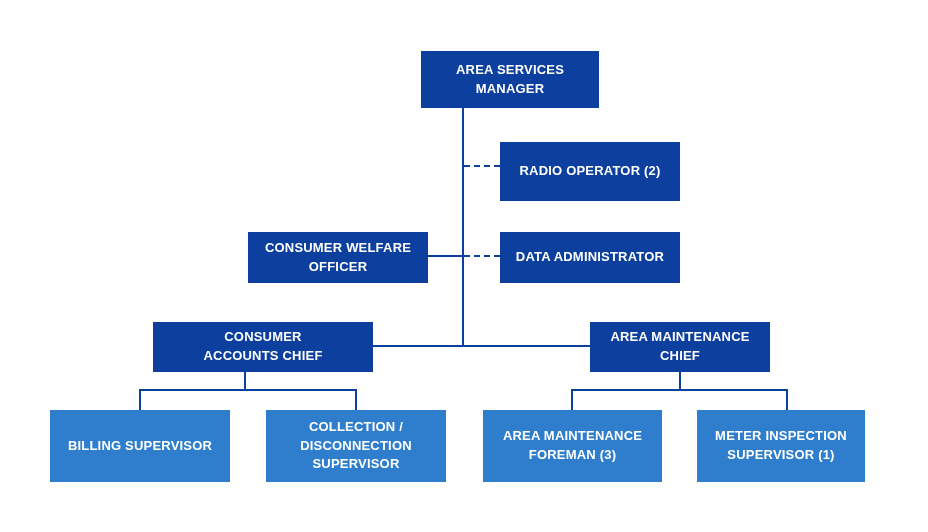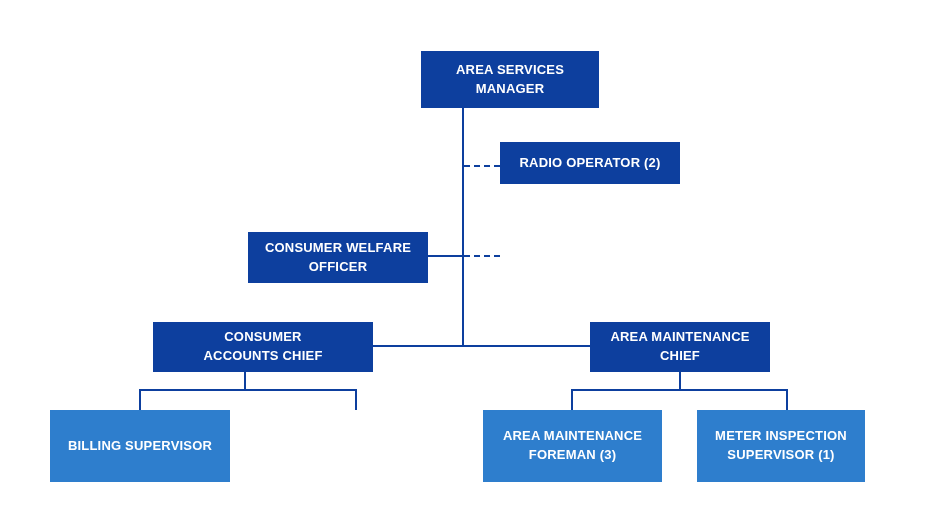--- a/index.html
+++ b/index.html
@@ -31,21 +31,21 @@
     letter-spacing:.2px;
     line-height:1.45;
     padding:4px 8px;
   }
   .node .label{white-space:pre-line;}
   .dark{background:var(--box-dark);}
   .light{background:var(--box-light);}
 
   
   .n-asm{left:375px;top:51px;width:178px;height:57px;margin-left:46px;}
-  .n-radio{left:500px;top:142px;width:180px;height:42px;}
+  .n-radio{left:500px;top:142px;width:180px;height:59px;}
   .n-cwo{left:248px;top:232px;width:180px;height:51px;}
   .n-dadmin{left:500px;top:232px;width:180px;height:51px;}
   .n-cac{left:153px;top:322px;width:220px;height:50px;}
   .n-amc{left:590px;top:322px;width:180px;height:50px;}
   .n-billing{left:50px;top:410px;width:180px;height:72px;}
   .n-collection{left:266px;top:410px;width:180px;height:72px;}
   .n-foreman{left:483px;top:410px;width:179px;height:72px;}
   .n-meter{left:697px;top:410px;width:168px;height:72px;}
 
   
@@ -97,35 +97,43 @@
 
   <div class="node dark n-radio">
     <span class="label">RADIO OPERATOR (2)</span>
   </div>
 
   <div class="node dark n-cwo">
     <span class="label">CONSUMER WELFARE
 OFFICER</span>
   </div>
 
+  <div class="node dark n-dadmin">
+    <span class="label">DATA ADMINISTRATOR</span>
+  </div>
 
   <div class="node dark n-cac">
     <span class="label">CONSUMER
 ACCOUNTS CHIEF</span>
   </div>
 
   <div class="node dark n-amc">
     <span class="label">AREA MAINTENANCE
 CHIEF</span>
   </div>
 
   <div class="node light n-billing">
     <span class="label">BILLING SUPERVISOR</span>
   </div>
 
+  <div class="node light n-collection">
+    <span class="label">COLLECTION /
+DISCONNECTION
+SUPERVISOR</span>
+  </div>
 
   <div class="node light n-foreman">
     <span class="label">AREA MAINTENANCE
 FOREMAN (3)</span>
   </div>
 
   <div class="node light n-meter">
     <span class="label">METER INSPECTION
 SUPERVISOR (1)</span>
   </div>

